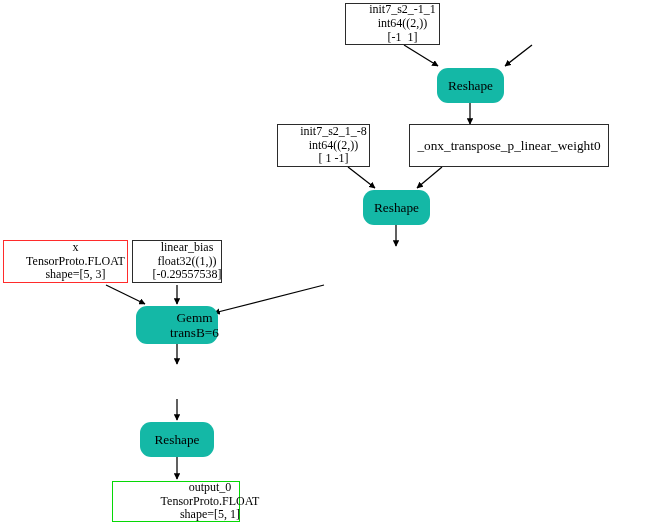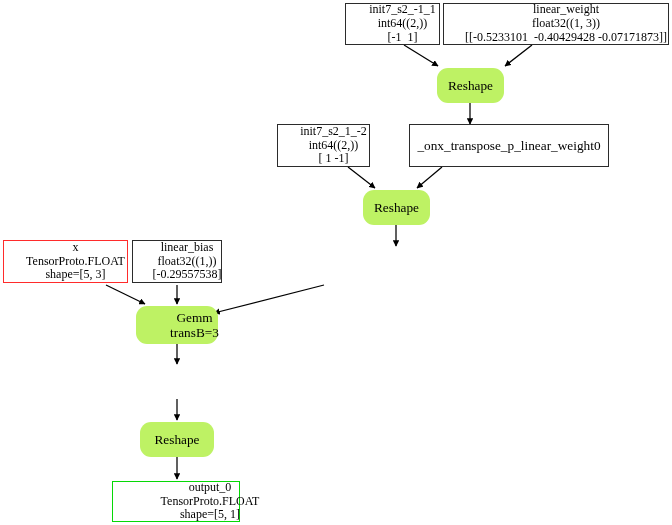--- a/index.html
+++ b/index.html
@@ -38,21 +38,21 @@
     border: 1px solid #2b2b2b;
     border-radius: 0;
   }
   .node.input-tensor {
     border: 1.6px solid #ff2b2b;
   }
   .node.output-tensor {
     border: 1.6px solid #06d806;
   }
   .node.op {
-    background: #bef264;
+    background: #14b8a6;
     border: none;
     border-radius: 11px;
   }
   .node .line {
     display: block;
     line-height: 1.16;
     white-space: pre;
     color: #000000;
   }
   .f13 { font-size: 13.3px; }
@@ -94,32 +94,27 @@
 
     <path d="M 177 457 L 177 479" stroke="#000000" stroke-width="1.25" fill="none" marker-end="url(#arrow)"></path>
   </svg>
 
   <div class="node tensor" style="left:345px; top:3px; width:95px; height:42px;">
     <span class="line f12">init7_s2_-1_1</span>
     <span class="line f12">int64((2,))</span>
     <span class="line f12">[-1  1]</span>
   </div>
 
-  <div class="node tensor" style="left:443px; top:3px; width:226px; height:42px;">
-    <span class="line f12">linear_weight</span>
-    <span class="line f12">float32((1, 3))</span>
-    <span class="line f12">[[-0.5233101  -0.40429428 -0.07171873]]</span>
-  </div>
 
   <div class="node op" style="left:437px; top:68px; width:67px; height:35px;">
     <span class="line f13">Reshape</span>
   </div>
 
   <div class="node tensor" style="left:277px; top:124px; width:93px; height:43px;">
-    <span class="line f12">init7_s2_1_-2</span>
+    <span class="line f12">init7_s2_1_-8</span>
     <span class="line f12">int64((2,))</span>
     <span class="line f12">[ 1 -1]</span>
   </div>
 
   <div class="node tensor" style="left:373px; top:124px; width:200px; height:43px;margin-left:36px;">
     <span class="line f13">_onx_transpose_p_linear_weight0</span>
   </div>
 
   <div class="node op" style="left:363px; top:190px; width:67px; height:35px;">
     <span class="line f13">Reshape</span>
@@ -133,21 +128,21 @@
 
   <div class="node tensor" style="left:132px; top:240px; width:90px; height:43px;">
     <span class="line f12">linear_bias</span>
     <span class="line f12">float32((1,))</span>
     <span class="line f12">[-0.29557538]</span>
   </div>
 
 
   <div class="node op" style="left:136px; top:306px; width:82px; height:38px;padding-left:35px;">
     <span class="line f13">Gemm</span>
-    <span class="line f13">transB=3</span>
+    <span class="line f13">transB=6</span>
   </div>
 
 
   <div class="node op" style="left:140px; top:422px; width:74px; height:35px;">
     <span class="line f13">Reshape</span>
   </div>
 
   <div class="node tensor output-tensor" style="left:112px; top:481px; width:128px; height:41px;padding-left:48px;">
     <span class="line f12">output_0</span>
     <span class="line f12">TensorProto.FLOAT</span>

